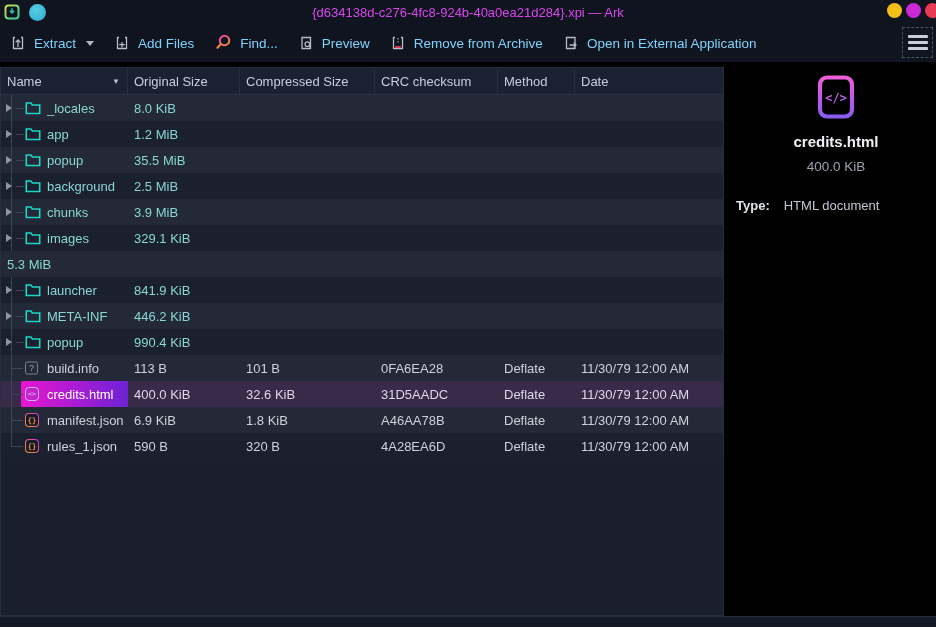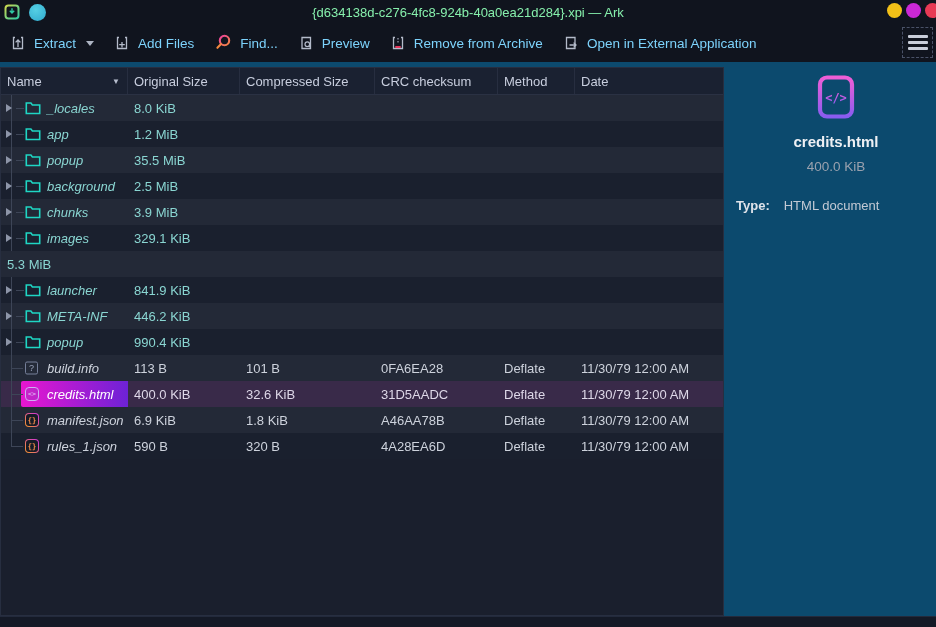--- a/index.html
+++ b/index.html
@@ -9,37 +9,37 @@
     font-family:"Liberation Sans", sans-serif;
     color:#c5cbd8;
     -webkit-font-smoothing:antialiased;
   }
 
   
   .titlebar { height:24px; position:relative; display:flex; align-items:center; background:#10141e; }
   .titlebar .left-icons { display:flex; align-items:center; gap:9px; padding-left:4px; z-index:2; }
   .app-mini-icon { width:16px; height:16px; display:block; }
   .cyan-dot { width:17px; height:17px; border-radius:50%; background:radial-gradient(circle at 40% 35%, #55cfe4, #2fa9cd); }
-  .window-title { position:absolute; left:0; right:0; text-align:center; font-size:13px; color:#86efac; }
+  .window-title { position:absolute; left:0; right:0; text-align:center; font-size:13px; color:#d946ef; }
   .win-buttons { position:absolute; right:-4px; top:3px; display:flex; gap:4px; z-index:2; }
   .win-btn { width:15px; height:15px; border-radius:50%; }
   .win-btn.min { background:#f2c018; }
   .win-btn.max { background:#cb28d6; }
   .win-btn.close { background:#e93a55; }
 
   
   .toolbar { height:38px; display:flex; align-items:center; gap:19px; padding-left:9px; background:#10141e; position:relative; }
   .tbtn { display:flex; align-items:center; gap:7px; font-size:13.5px; color:#7dd3fc; cursor:default; }
   .tbtn svg { display:block; }
   .caret-down { width:0; height:0; border-left:4.5px solid transparent; border-right:4.5px solid transparent; border-top:5px solid #aeb5c4; margin-left:3px; }
   .hamburger { position:absolute; right:3px; top:3px; width:31px; height:31px; border:1px dashed #4a5268; display:flex; flex-direction:column; align-items:center; justify-content:center; gap:3px; }
   .hamburger .bar { width:20px; height:3px; background:#c9ceda; border-radius:1px; }
 
   
-  .main { display:flex; height:554px; background:#0c4a6e; }
+  .main { display:flex; height:554px; background:#000000; }
   .table-panel { width:724px; margin-top:5px; height:549px; background:#1a1f2d; border:1px solid #272e40; display:flex; flex-direction:column; }
 
   .thead, .trow { display:grid; grid-template-columns:127px 112px 135px 123px 77px 148px; }
   .thead { height:27px; background:#1a2131; border-bottom:1px solid #2a3143; color:#c8cede; font-size:13px; flex:0 0 auto; }
   .hcell { display:flex; align-items:center; padding-left:6px; border-right:1px solid #272e40; position:relative; white-space:nowrap; overflow:hidden; }
   .hcell:last-child { border-right:none; }
   .sort-arrow { position:absolute; right:7px; font-size:8px; color:#b7bece; }
 
   .tbody { flex:1 1 auto; }
   .trow { height:26px; align-items:center; font-size:13px; }
@@ -55,21 +55,21 @@
   .trow.last .branch-v { bottom:13px; }
   .branch-h { position:absolute; left:10px; top:13px; width:12px; height:1px; background:#3d4557; }
   .trow.folder .branch-h { left:15px; width:8px; }
   .expander { display:none; position:absolute; left:5px; top:50%; transform:translateY(-50%); width:0; height:0; border-left:6px solid #8d95a8; border-top:4.5px solid transparent; border-bottom:4.5px solid transparent; }
   .trow.folder .expander { display:block; }
   .ficon { position:absolute; left:24px; top:50%; transform:translateY(-50%); z-index:2; display:none; align-items:center; justify-content:center; }
   .trow.folder .icon-folder { display:flex; }
   .trow.file-unknown .icon-unknown { display:flex; }
   .trow.file-html .icon-html { display:flex; }
   .trow.file-json .icon-json { display:flex; }
-  .rlabel { position:absolute; left:46px; top:50%; transform:translateY(-50%); z-index:2; white-space:nowrap;font-style:italic; }
+  .rlabel { position:absolute; left:46px; top:50%; transform:translateY(-50%); z-index:2; white-space:nowrap; }
 
   .selected .name-cell::before { content:""; position:absolute; left:20px; right:0; top:0; bottom:0;
     background:linear-gradient(90deg,#e816d0,#6d22d6); border-radius:2px 0 0 2px; }
   .selected .rlabel { color:#ffffff; }
 
   .icon-unknown { width:13px; height:13px; border:1px solid #76809a; border-radius:2px; color:#9aa4ba; font-size:9px; line-height:11px; background:#242a38; }
   .icon-json { width:14px; height:14px; border:1.5px solid transparent; border-radius:4px;
     background:linear-gradient(#161b27,#161b27) padding-box, linear-gradient(45deg,#f08a3e 15%,#d23ec8 85%) border-box;
     color:#ef8a4a; font-size:7.5px; font-weight:bold; font-family:"DejaVu Sans Mono",monospace; }
   .icon-html { width:14px; height:14px; border:1.5px solid #cfaef2; border-radius:4px; color:#e5d4fa; font-size:6.5px; font-family:"DejaVu Sans Mono",monospace; background:rgba(150,60,190,.35); }

